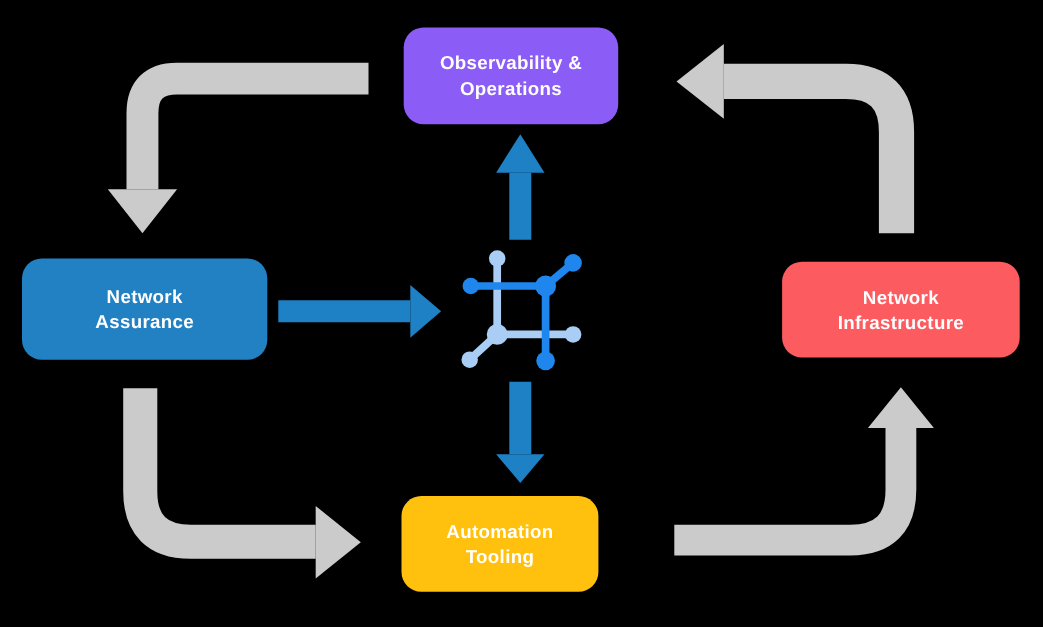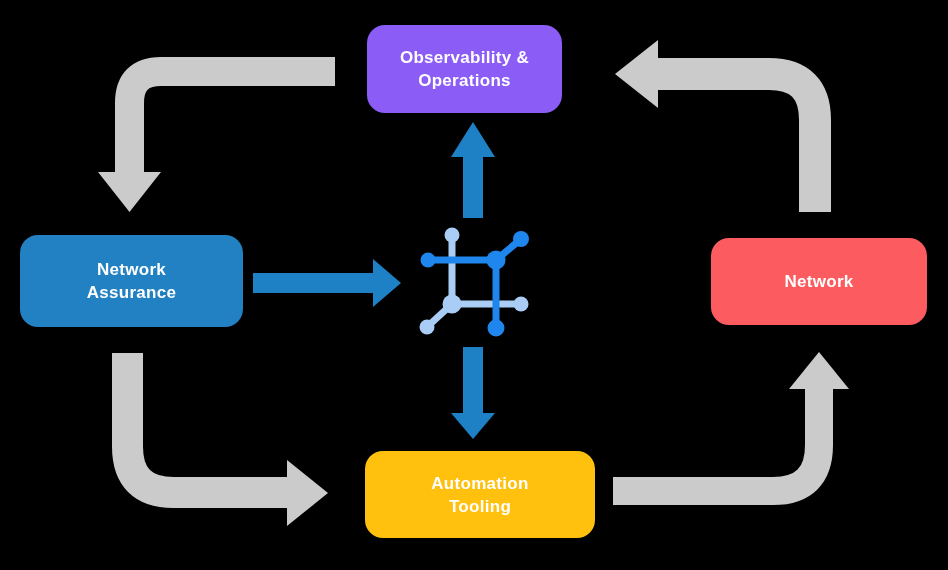--- a/index.html
+++ b/index.html
@@ -30,21 +30,21 @@
     color: #ffffff;
     font-size: 17px;
     font-weight: bold;
     letter-spacing: 0.3px;
     line-height: 23px;
     text-align: center;
   }
   .node-green  { left: 367px; top: 25px;  width: 195px; height: 88px; background: #8b5cf6; }
   .node-blue   { left: 20px;  top: 235px; width: 223px; height: 92px; background: #2281C3; }
   .node-red    { left: 711px; top: 238px; width: 216px; height: 87px; background: #FC5B5F; }
-  .node-yellow { left: 365px; top: 451px; width: 230px; height: 87px; background: #FFC00E; }
+  .node-yellow { left: 365px; top: 451px; width: 179px; height: 87px; background: #FFC00E; }
   .gray-shaft  { fill: none; stroke: #CBCBCB; }
   .gray-head   { fill: #CBCBCB; }
   .blue-shaft  { fill: none; stroke: #1E81C5; }
   .blue-head   { fill: #1E81C5; }
   .icon-light-line { fill: none; stroke: #A9CDF4; stroke-width: 7; stroke-linejoin: round; }
   .icon-dark-line  { fill: none; stroke: #1E86EC; stroke-width: 7; stroke-linejoin: round; }
   .icon-light-dot  { fill: #A9CDF4; }
   .icon-dark-dot   { fill: #1E86EC; }
 </style>
 </head>
@@ -112,20 +112,21 @@
     <span>Operations</span>
   </div>
 
   <div class="node node-blue">
     <span>Network</span>
     <span>Assurance</span>
   </div>
 
   <div class="node node-red">
     <span>Network</span>
+    <span>Infrastructure</span>
   </div>
 
   <div class="node node-yellow">
     <span>Automation</span>
     <span>Tooling</span>
   </div>
 
 </div>
 
 </body></html>

